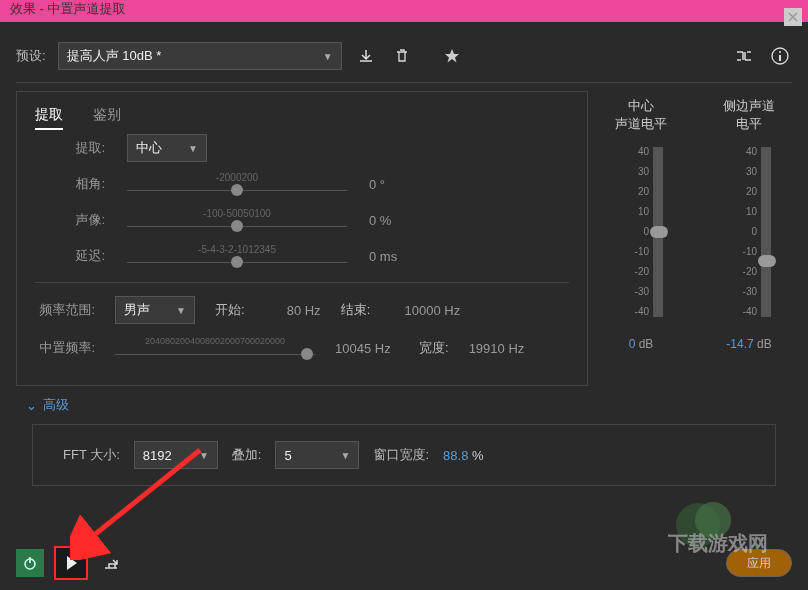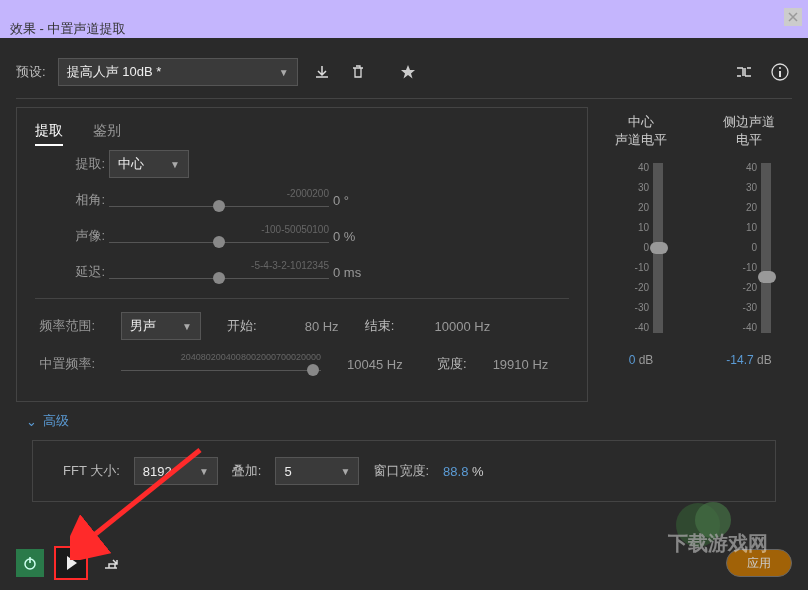--- a/index.html
+++ b/index.html
@@ -1,43 +1,43 @@
 <!DOCTYPE html>
 <html><head>
 <meta charset="utf-8">
 <style>
   * { margin: 0; padding: 0; box-sizing: border-box; font-family: "Microsoft YaHei", sans-serif; }
   body { background: #2a2a2a; color: #ccc; width: 808px; height: 590px; overflow: hidden; font-size: 12px; }
-  .title-bar { height: 38px; background: #c4b5fd; color: #333; display: flex; align-items: flex-end; padding: 0 10px; position: relative; font-size: 13px; }
+  .title-bar { height: 22px; background: #ec4899; color: #333; display: flex; align-items: flex-start; padding: 0 10px; position: relative; font-size: 13px; }
   .close-btn { position: absolute; right: 6px; top: 8px; width: 18px; height: 18px; background: #ccc; color: #888; display: flex; align-items: center; justify-content: center; font-size: 14px; cursor: pointer; }
   .main { background: #2a2a2a; padding: 12px 16px 0 16px; }
   .preset-row { display: flex; align-items: center; gap: 12px; height: 44px; }
   .label { color: #bbb; font-size: 13px; }
   .dropdown { background: #3a3a3a; border: 1px solid #555; color: #eee; height: 28px; padding: 0 8px; display: flex; align-items: center; justify-content: space-between; gap: 10px; font-size: 13px; }
-  .dropdown.wide { width: 240px; }
+  .dropdown.wide { width: 284px; }
   .dropdown.mid { width: 80px; }
   .dropdown.sm { width: 84px; }
   .dropdown .chev { font-size: 10px; color: #aaa; }
   .icon-btn { width: 24px; height: 24px; color: #ddd; display: flex; align-items: center; justify-content: center; cursor: pointer; }
   .spacer { flex: 1; }
   .divider { height: 1px; background: #444; margin: 4px 0 8px 0; }
   .body-row { display: flex; gap: 10px; }
   .panel { border: 1px solid #444; background: #2a2a2a; padding: 14px 18px 18px 18px; flex: 1; }
   .tabs { display: flex; gap: 30px; }
   .tab { color: #999; padding-bottom: 4px; cursor: pointer; font-size: 14px; }
   .tab.active { color: #fff; border-bottom: 2px solid #fff; }
-  .ctrl-row { display: flex; align-items: center; gap: 4px; height: 36px; font-size: 13px; }
+  .ctrl-row { display: flex; align-items: center; gap: 22px; height: 36px; font-size: 13px; }
   .ctrl-label { width: 70px; text-align: right; color: #999; }
   .slider-wrap { position: relative; width: 220px; height: 24px; }
   .slider-track { position: absolute; top: 18px; left: 0; right: 0; height: 1px; background: #555; }
   .slider-knob { position: absolute; top: 12px; width: 12px; height: 12px; border-radius: 50%; background: #888; }
-  .slider-ticks { position: absolute; top: 0; left: 0; right: 0; display: flex; justify-content: flex-end; font-size: 10px; color: #666; }
+  .slider-ticks { position: absolute; top: 0; left: 0; right: 0; display: flex; justify-content: center; font-size: 10px; color: #666; }
   .val-text { color: #999; width: 50px; }
   .val-blue { color: #5b9bd5; }
-  .freq-row { display: flex; align-items: center; gap: 26px; height: 38px; font-size: 13px; }
+  .freq-row { display: flex; align-items: center; gap: 20px; height: 38px; font-size: 13px; }
   .meters { display: flex; gap: 22px; padding-top: 6px; }
   .meter-col { width: 86px; display: flex; flex-direction: column; align-items: center; }
   .meter-title { color: #ccc; font-size: 13px; text-align: center; line-height: 1.4; margin-bottom: 10px; height: 40px; }
   .meter { width: 60px; height: 170px; position: relative; }
   .meter-scale { position: absolute; right: 22px; top: 0; bottom: 0; display: flex; flex-direction: column; justify-content: space-between; font-size: 10px; color: #888; text-align: right; }
   .meter-scale span { line-height: 1; }
   .meter-bar { position: absolute; right: 8px; top: 0; bottom: 0; width: 10px; background: linear-gradient(to bottom, #555 0%, #555 100%); }
   .meter-knob { position: absolute; right: 3px; width: 18px; height: 12px; border-radius: 6px; background: #999; }
   .meter-val { margin-top: 20px; color: #999; font-size: 12px; }
   .meter-val .num { color: #5b9bd5; }

